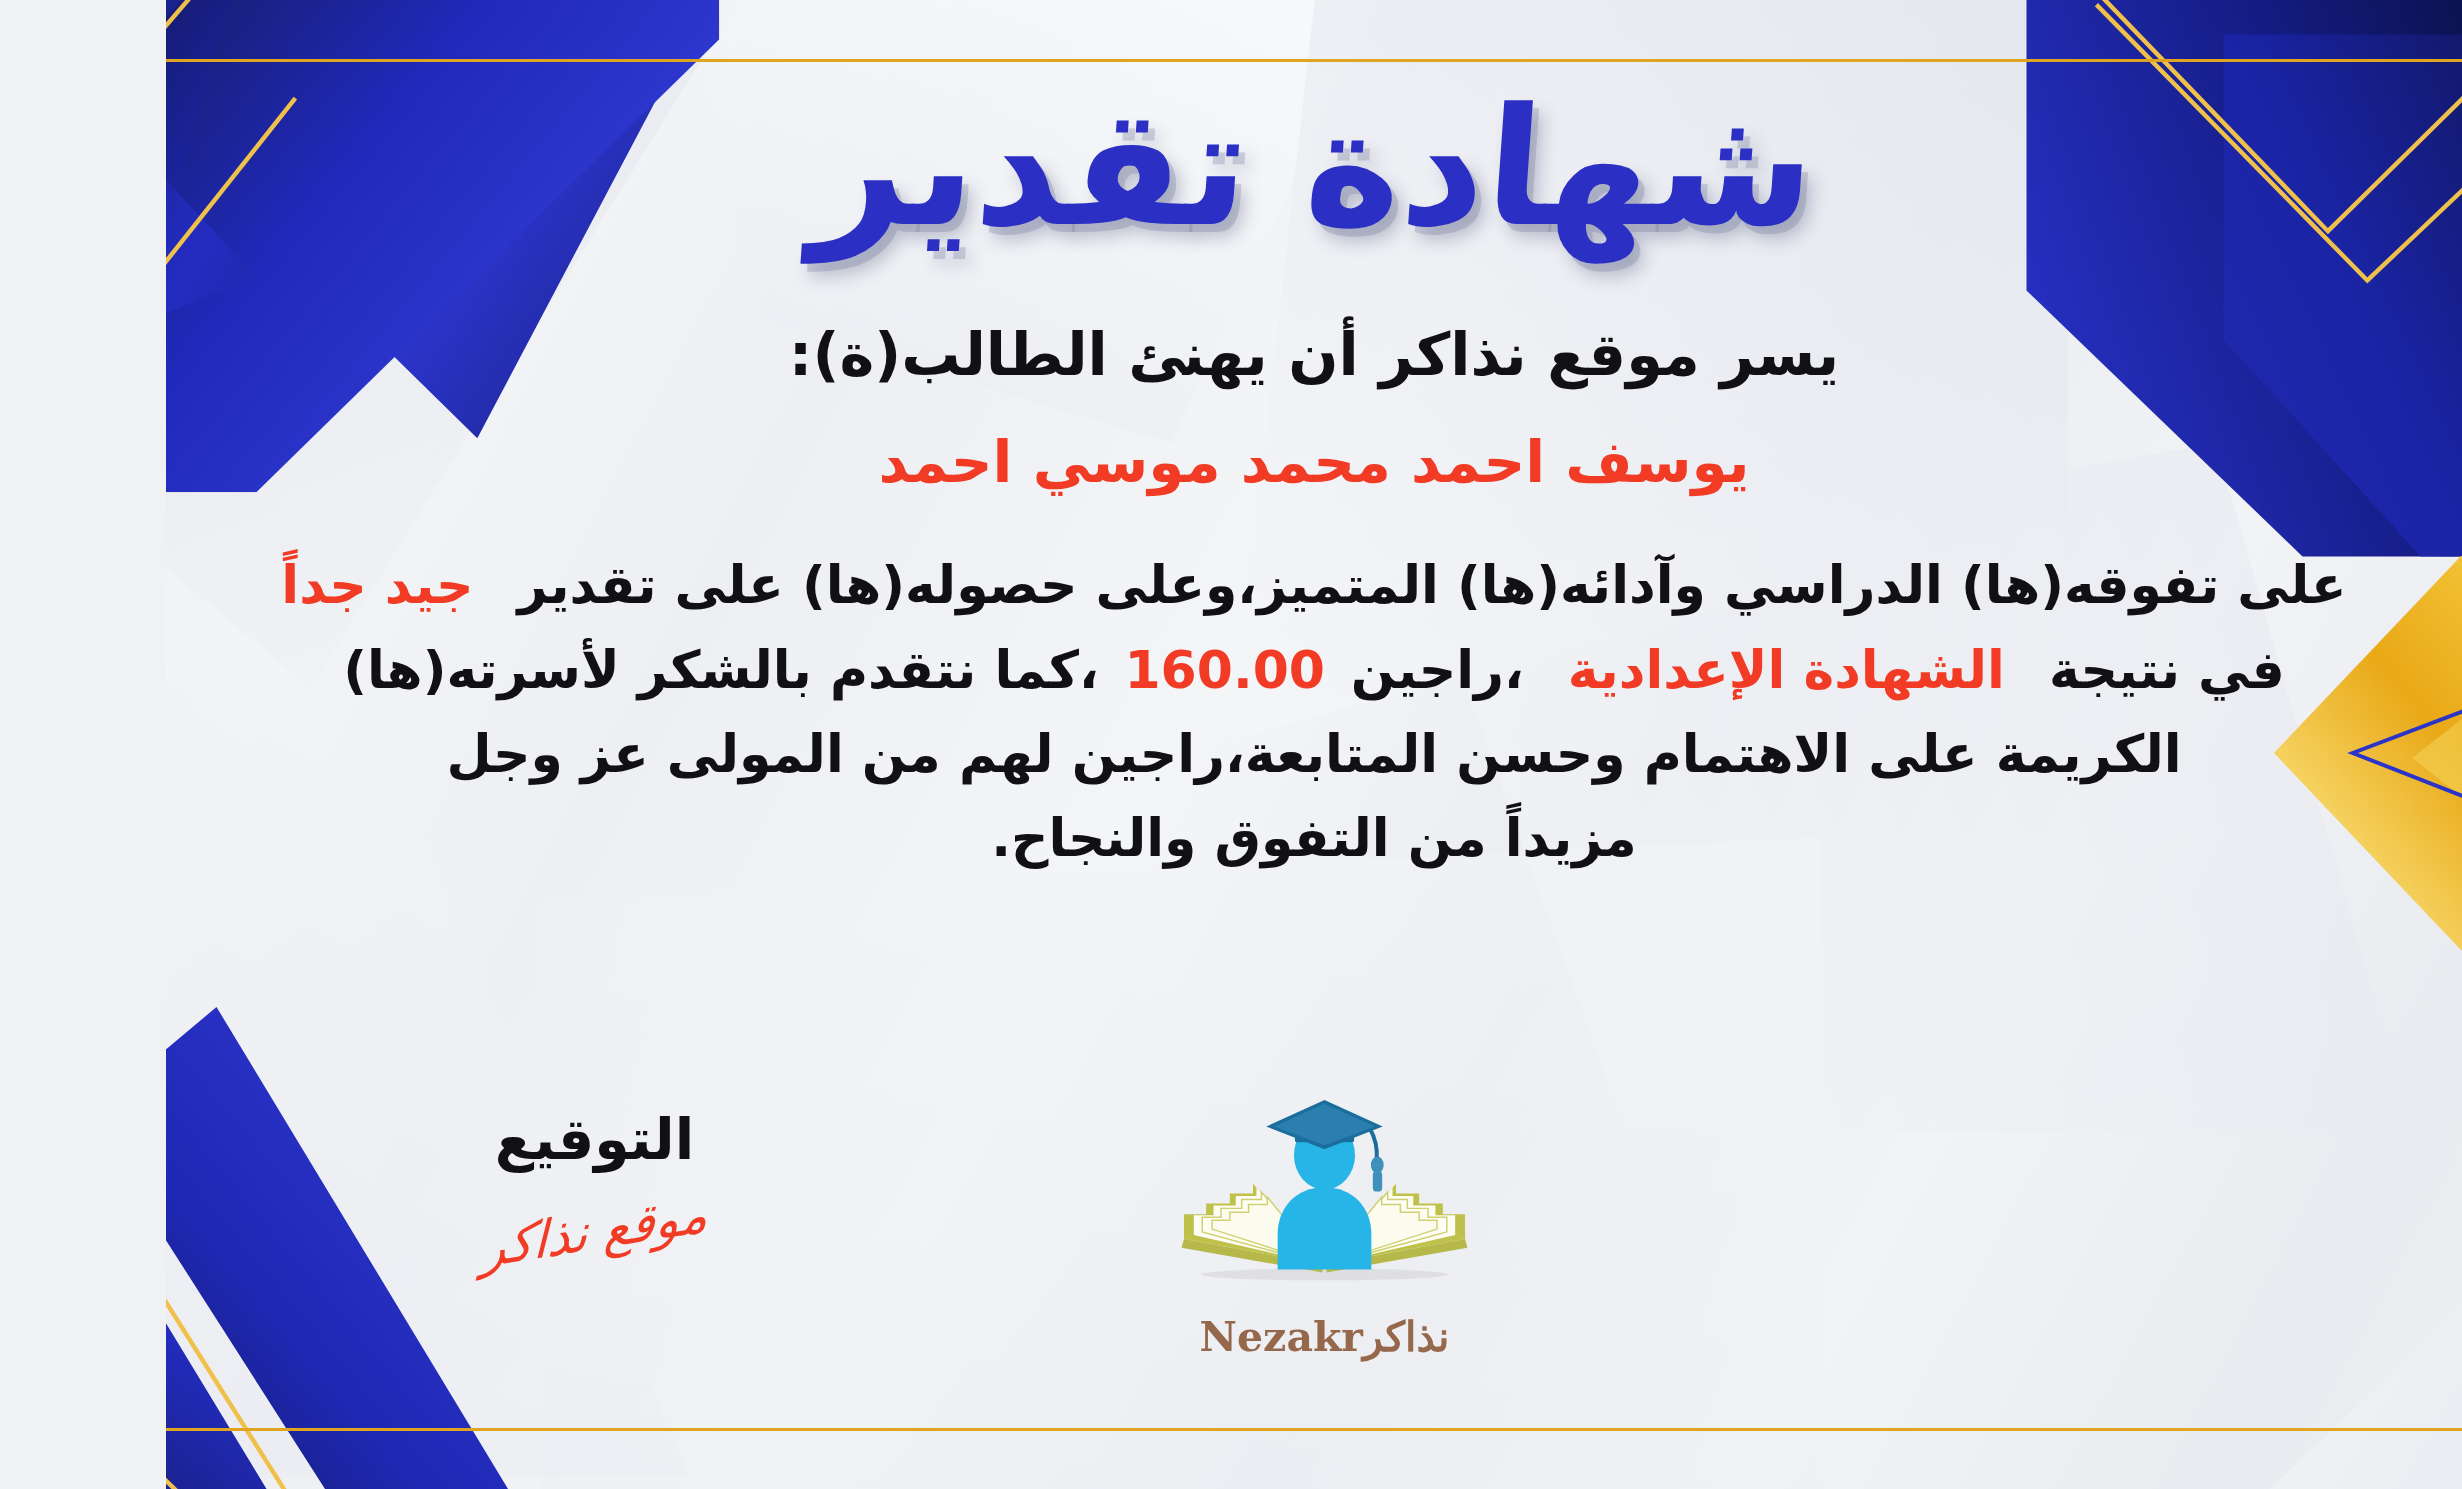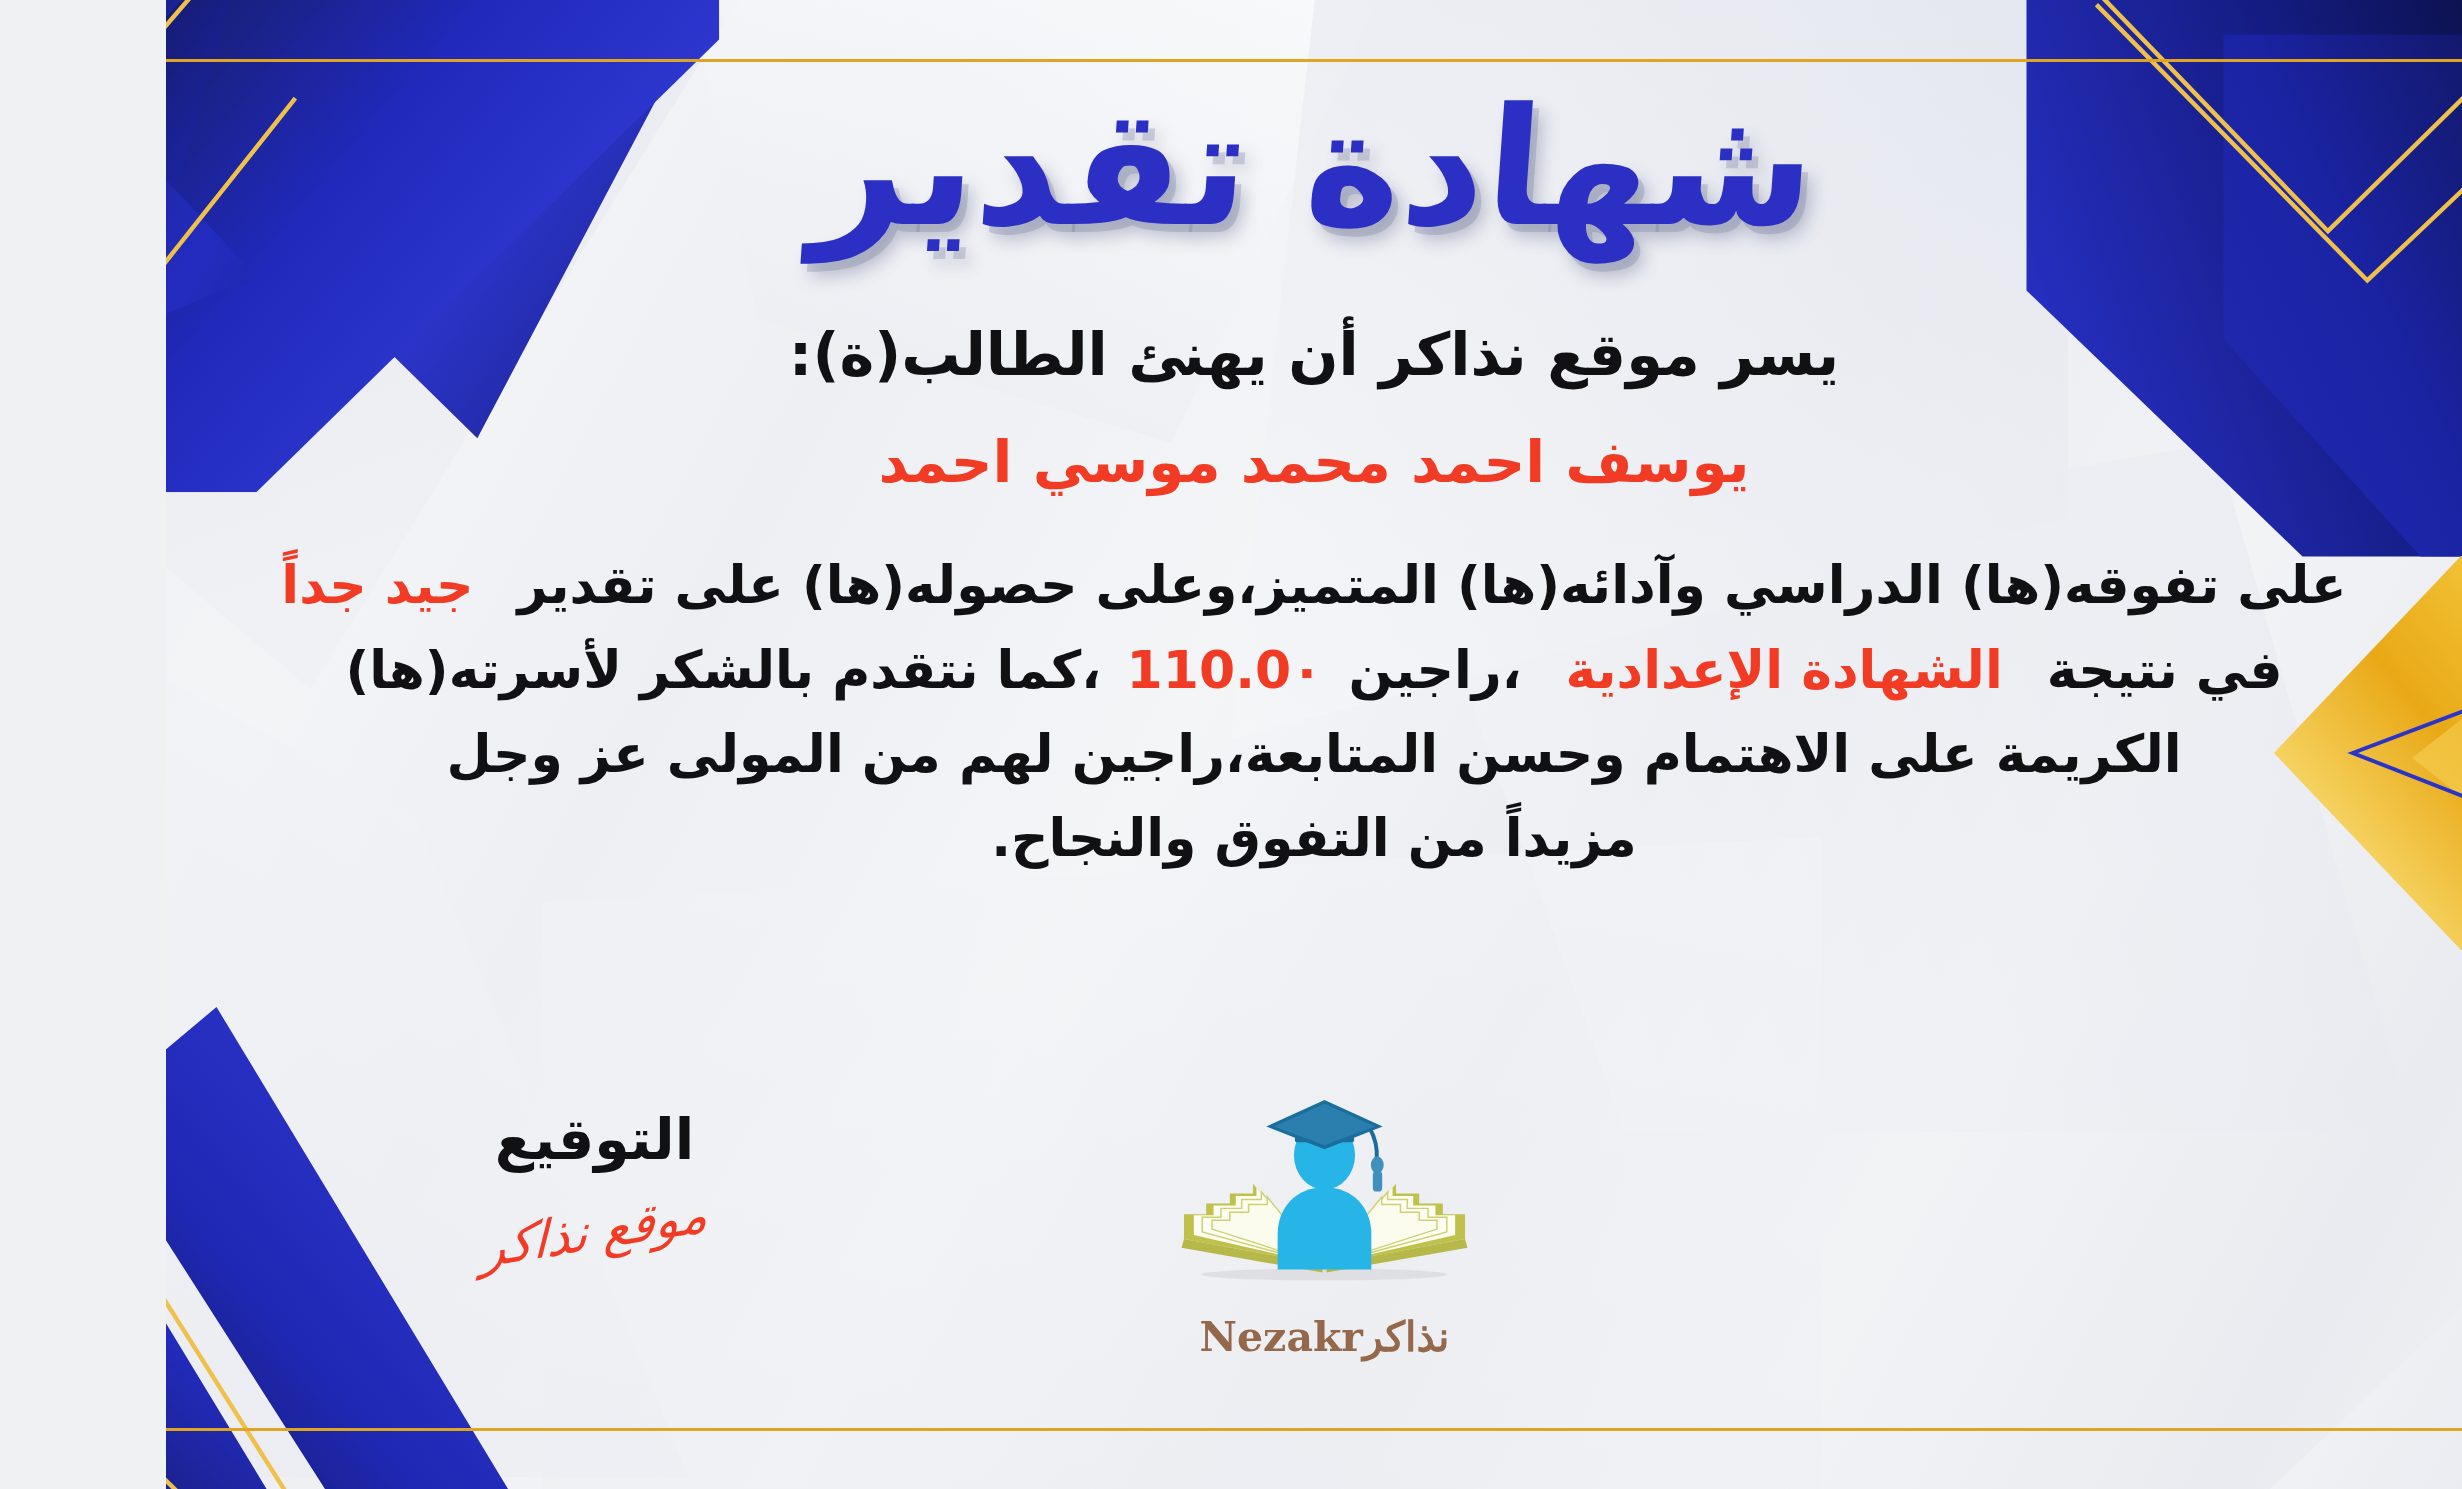--- a/index.html
+++ b/index.html
@@ -280,21 +280,21 @@
 
     <div class="student-name">يوسف احمد محمد موسي احمد</div>
 
     <div class="body-block">
 
       <div class="body-line">
         <span>على تفوقه(ها) الدراسي وآدائه(ها) المتميز،وعلى حصوله(ها) على تقدير</span><span class="sp"></span><span class="hl">جيد جداً</span>
       </div>
 
       <div class="body-line">
-        <span>في نتيجة</span><span class="sp"></span><span class="hl">الشهادة الإعدادية</span><span class="sp"></span><span>،راجين</span><span class="sp-s"></span><span class="hl">110.0٠</span><span class="sp-s"></span><span>،كما نتقدم بالشكر لأسرته(ها)</span>
+        <span>في نتيجة</span><span class="sp"></span><span class="hl">الشهادة الإعدادية</span><span class="sp"></span><span>،راجين</span><span class="sp-s"></span><span class="hl">160.00</span><span class="sp-s"></span><span>،كما نتقدم بالشكر لأسرته(ها)</span>
       </div>
 
       <div class="body-line">الكريمة على الاهتمام وحسن المتابعة،راجين لهم من المولى عز وجل</div>
       <div class="body-line">مزيداً من التفوق والنجاح.</div>
     </div>
   </div>
 
   <div class="footer">
 
     <div class="sign-area">

